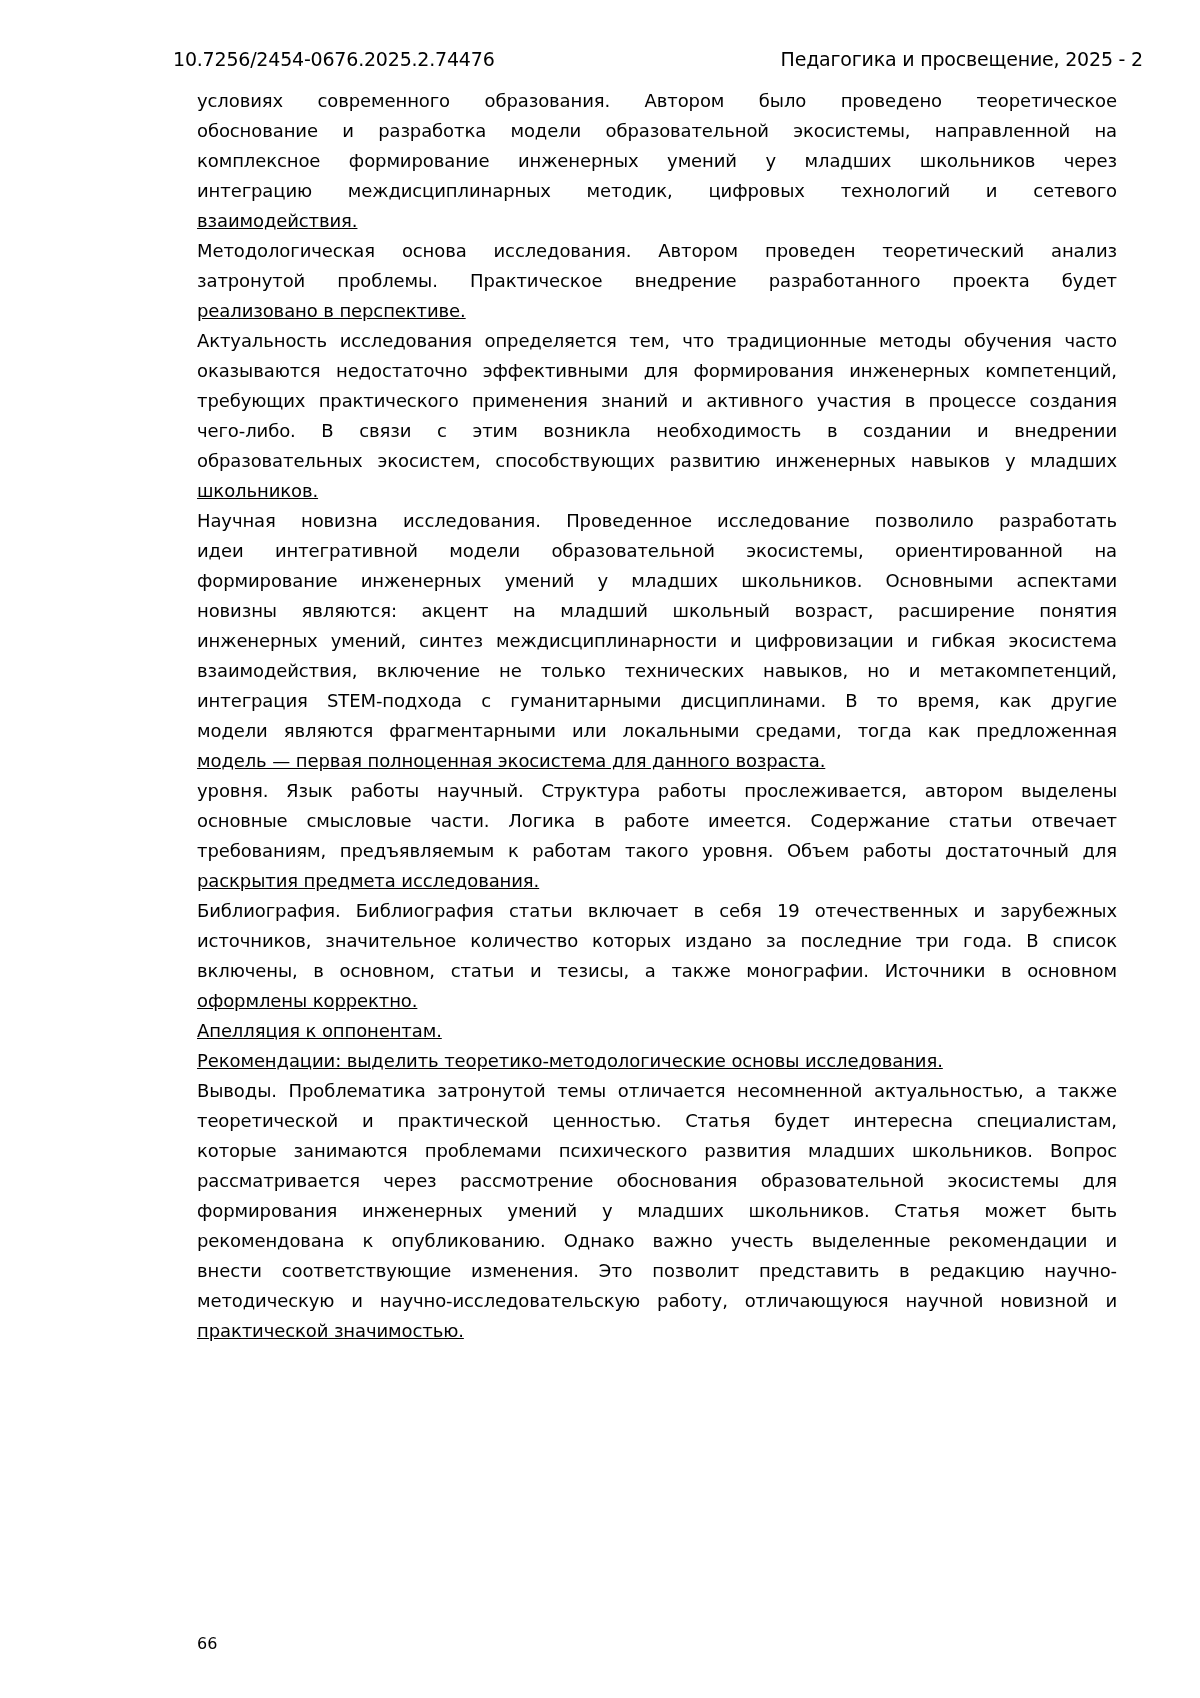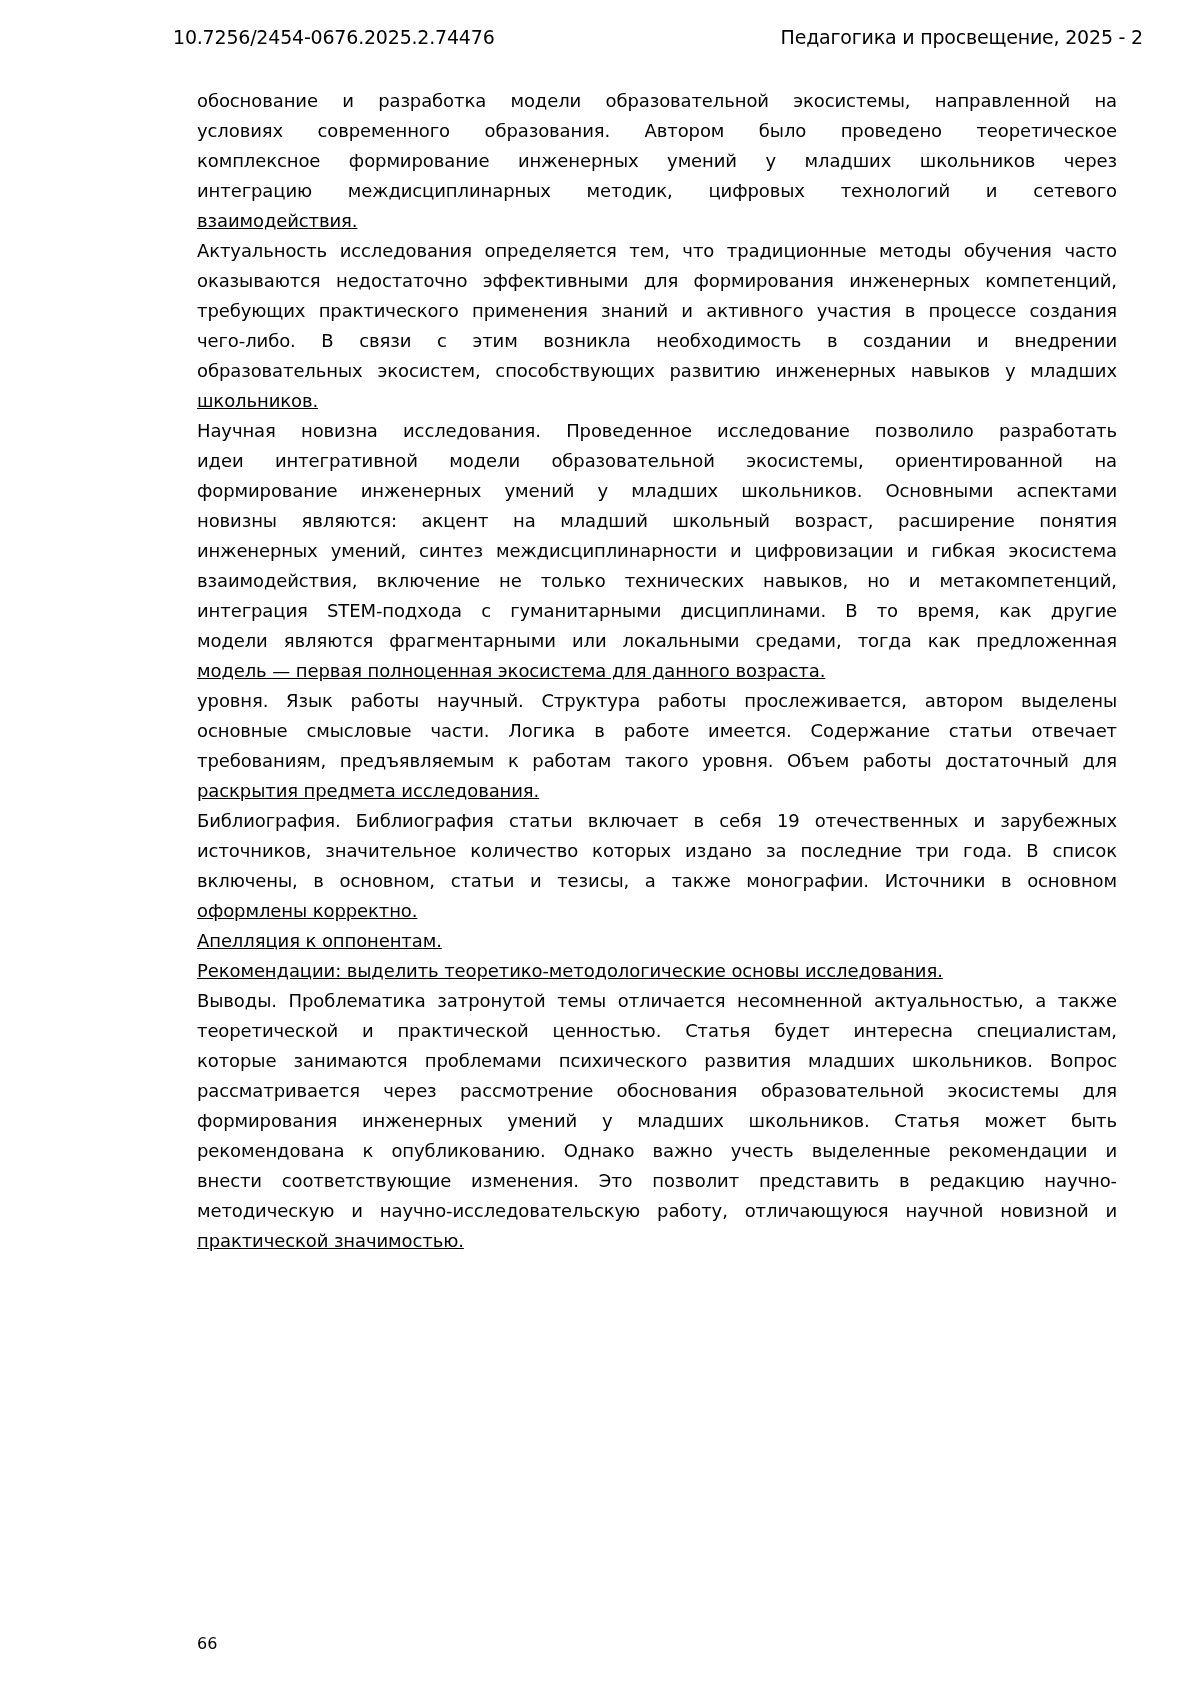--- a/index.html
+++ b/index.html
@@ -10,21 +10,21 @@
   body {
     position: relative;
     width: 1200px;
     height: 1698px;
     font-family: "DejaVu Sans", "Liberation Sans", sans-serif;
     color: #000000;
     overflow: hidden;
   }
   .page-header {
     position: absolute;
-    top: 25px;
+    top: 47px;
     left: 173px;
     right: 57px;
     display: flex;
     justify-content: space-between;
     align-items: baseline;
     font-size: 19px;
     line-height: 24px;
     letter-spacing: -0.2px;
     white-space: nowrap;
   }
@@ -64,25 +64,30 @@
 </head>
 <body>
 
 <div class="page-header">
   <span>10.7256/2454-0676.2025.2.74476</span>
   <span>Педагогика и просвещение, 2025 - 2</span>
 </div>
 
 <div class="content" id="review-body">
     <div class="paragraph">
+      <div class="line">условиях современного образования. Автором было проведено теоретическое</div>
       <div class="line">обоснование и разработка модели образовательной экосистемы, направленной на</div>
-      <div class="line">условиях современного образования. Автором было проведено теоретическое</div>
       <div class="line">комплексное формирование инженерных умений у младших школьников через</div>
       <div class="line">интеграцию междисциплинарных методик, цифровых технологий и сетевого</div>
       <div class="line last">взаимодействия.</div>
+    </div>
+    <div class="paragraph">
+      <div class="line">Методологическая основа исследования. Автором проведен теоретический анализ</div>
+      <div class="line">затронутой проблемы. Практическое внедрение разработанного проекта будет</div>
+      <div class="line last">реализовано в перспективе.</div>
     </div>
     <div class="paragraph">
       <div class="line">Актуальность исследования определяется тем, что традиционные методы обучения часто</div>
       <div class="line">оказываются недостаточно эффективными для формирования инженерных компетенций,</div>
       <div class="line">требующих практического применения знаний и активного участия в процессе создания</div>
       <div class="line">чего-либо. В связи с этим возникла необходимость в создании и внедрении</div>
       <div class="line">образовательных экосистем, способствующих развитию инженерных навыков у младших</div>
       <div class="line last">школьников.</div>
     </div>
     <div class="paragraph">

